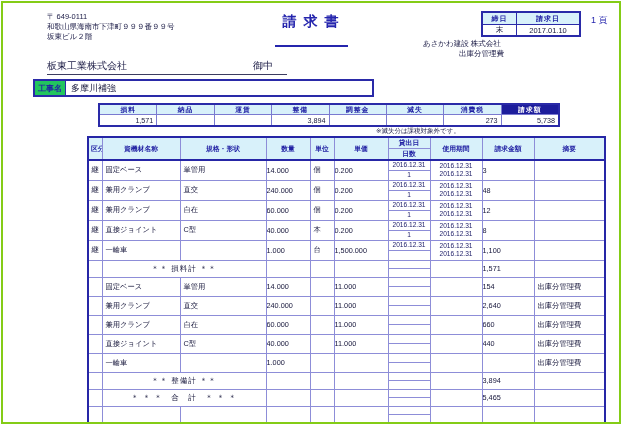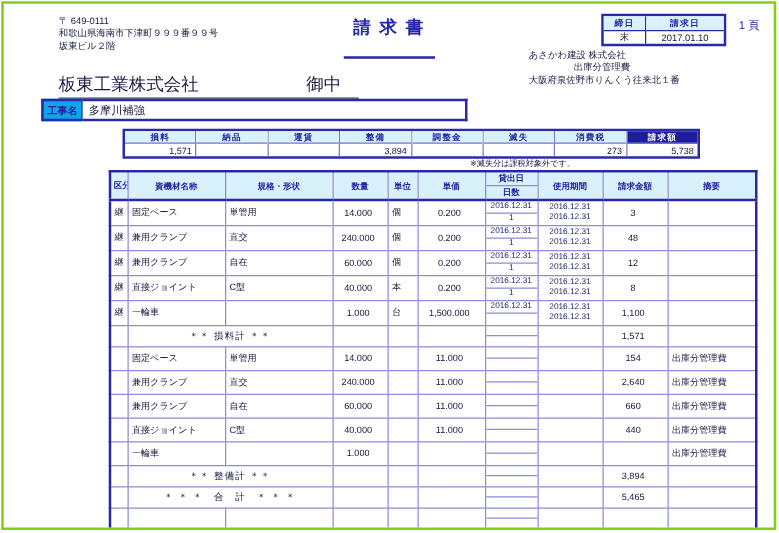--- a/index.html
+++ b/index.html
@@ -9,37 +9,37 @@
     border:2px solid #84cc16; background:#fff; overflow:hidden; }
 
   
   .title { position:absolute; left:0; right:0; top:10px; text-align:center;
     font-size:14px; font-weight:bold; letter-spacing:7px; color:#2525ad; }
   .title span { border-bottom:2px solid #2525ad; padding:0 2px 16px 8px; }
   .recipient { position:absolute; left:44px; top:9px; font-size:7.5px;
     line-height:10px; color:#20204a; }
   .recipient-name-row { position:absolute; left:44px; top:56px; width:240px;
     border-bottom:1px solid #3c3c60; display:flex; align-items:flex-end;
-    padding-bottom:1px; font-size:14px; color:#1b1b45; }
+    padding-bottom:1px; font-size:10px; color:#1b1b45; }
   .recipient-name-row .nm { flex:1; }
   .recipient-name-row .hon { margin-right:14px; }
   .date-box { position:absolute; left:478px; top:8px; width:100px;
     border:2px solid #2a2aa8; font-size:7px; }
   .db-row { display:flex; height:11px; }
   .db-row > div { display:flex; align-items:center; justify-content:center; }
   .db-c1 { width:34px; border-right:1px solid #2a2aa8; }
   .db-c2 { flex:1; }
   .db-h { background:#d8f1fa; color:#2222a4; font-weight:bold; letter-spacing:1px; }
   .db-v { border-top:1px solid #2a2aa8; color:#15153a; font-size:7.5px; }
   .page-num { position:absolute; left:588px; top:11px; font-size:9px; color:#2525ad; }
   .sender { position:absolute; left:420px; top:36px; font-size:7.5px;
     line-height:10px; color:#20204a; }
   .sender .ind { padding-left:36px; }
   .project-row { position:absolute; left:30px; top:76px; display:flex; height:18px; }
-  .project-label { width:33px; background:#0ea5e9; border:2px solid #2a2aa8;
+  .project-label { width:33px; background:#22c55e; border:2px solid #2a2aa8;
     border-right:1px solid #2a2aa8; color:#2222a4; font-weight:bold; font-size:8px;
     display:flex; align-items:center; justify-content:center; }
   .project-value { width:308px; border:2px solid #2a2aa8; border-left:none;
     font-size:9px; display:flex; align-items:center; padding-left:5px; color:#15153a; }
 
   
   .summary { position:absolute; left:95px; top:100px; width:462px;
     border:2px solid #2a2aa8; display:flex; }
   .sum-col { flex:1; border-right:1px solid #7a7ad0; }
   .sum-col:last-child { border-right:none; }
@@ -64,21 +64,21 @@
   .lend-split { display:flex; flex-direction:column; height:100%; width:100%; }
   .lend-split .lt { flex:1; border-bottom:1px solid #8d8dd8; display:flex;
     align-items:center; justify-content:center; }
   .lend-split .lb { flex:1; display:flex; align-items:center; justify-content:center; }
   td { font-size:7.3px; color:#15153a; }
   tr.tall td { height:20px; }
   tr.reg td { height:19px; }
   tr.mid td { height:16px; }
   tr.emp td { height:14px; }
   td.c { text-align:center; }
-  td.r { text-align:center; padding-right:3px; }
+  td.r { text-align:left; padding-right:3px; }
   td.l { text-align:left; padding-left:3px; }
   td .date { font-size:6.6px; color:#1a1a66; line-height:8px; text-align:center; }
   td.sub-label { text-align:center; font-size:7.5px; color:#15153a; letter-spacing:1px; }
   col.w-kubun{width:14px} col.w-name{width:78px} col.w-spec{width:86px}
   col.w-qty{width:44px} col.w-unit{width:24px} col.w-price{width:54px}
   col.w-lend{width:42px} col.w-period{width:52px} col.w-amount{width:52px}
   col.w-rem{width:71px}
 </style>
 </head>
 <body>
@@ -102,21 +102,20 @@
       <div class="db-c1 db-v">末</div>
       <div class="db-c2 db-v">2017.01.10</div>
     </div>
   </div>
 
   <div class="page-num">1 頁</div>
 
   <div class="sender">
     <div>あさかわ建設 株式会社</div>
     <div class="ind">出庫分管理費</div>
-    <div>大阪府泉佐野市りんくう往来北１番</div>
   </div>
 
   <div class="recipient-name-row">
     <span class="nm">板東工業株式会社</span>
     <span class="hon">御中</span>
   </div>
 
   <div class="project-row">
     <div class="project-label">工事名</div>
     <div class="project-value">多摩川補強</div>

